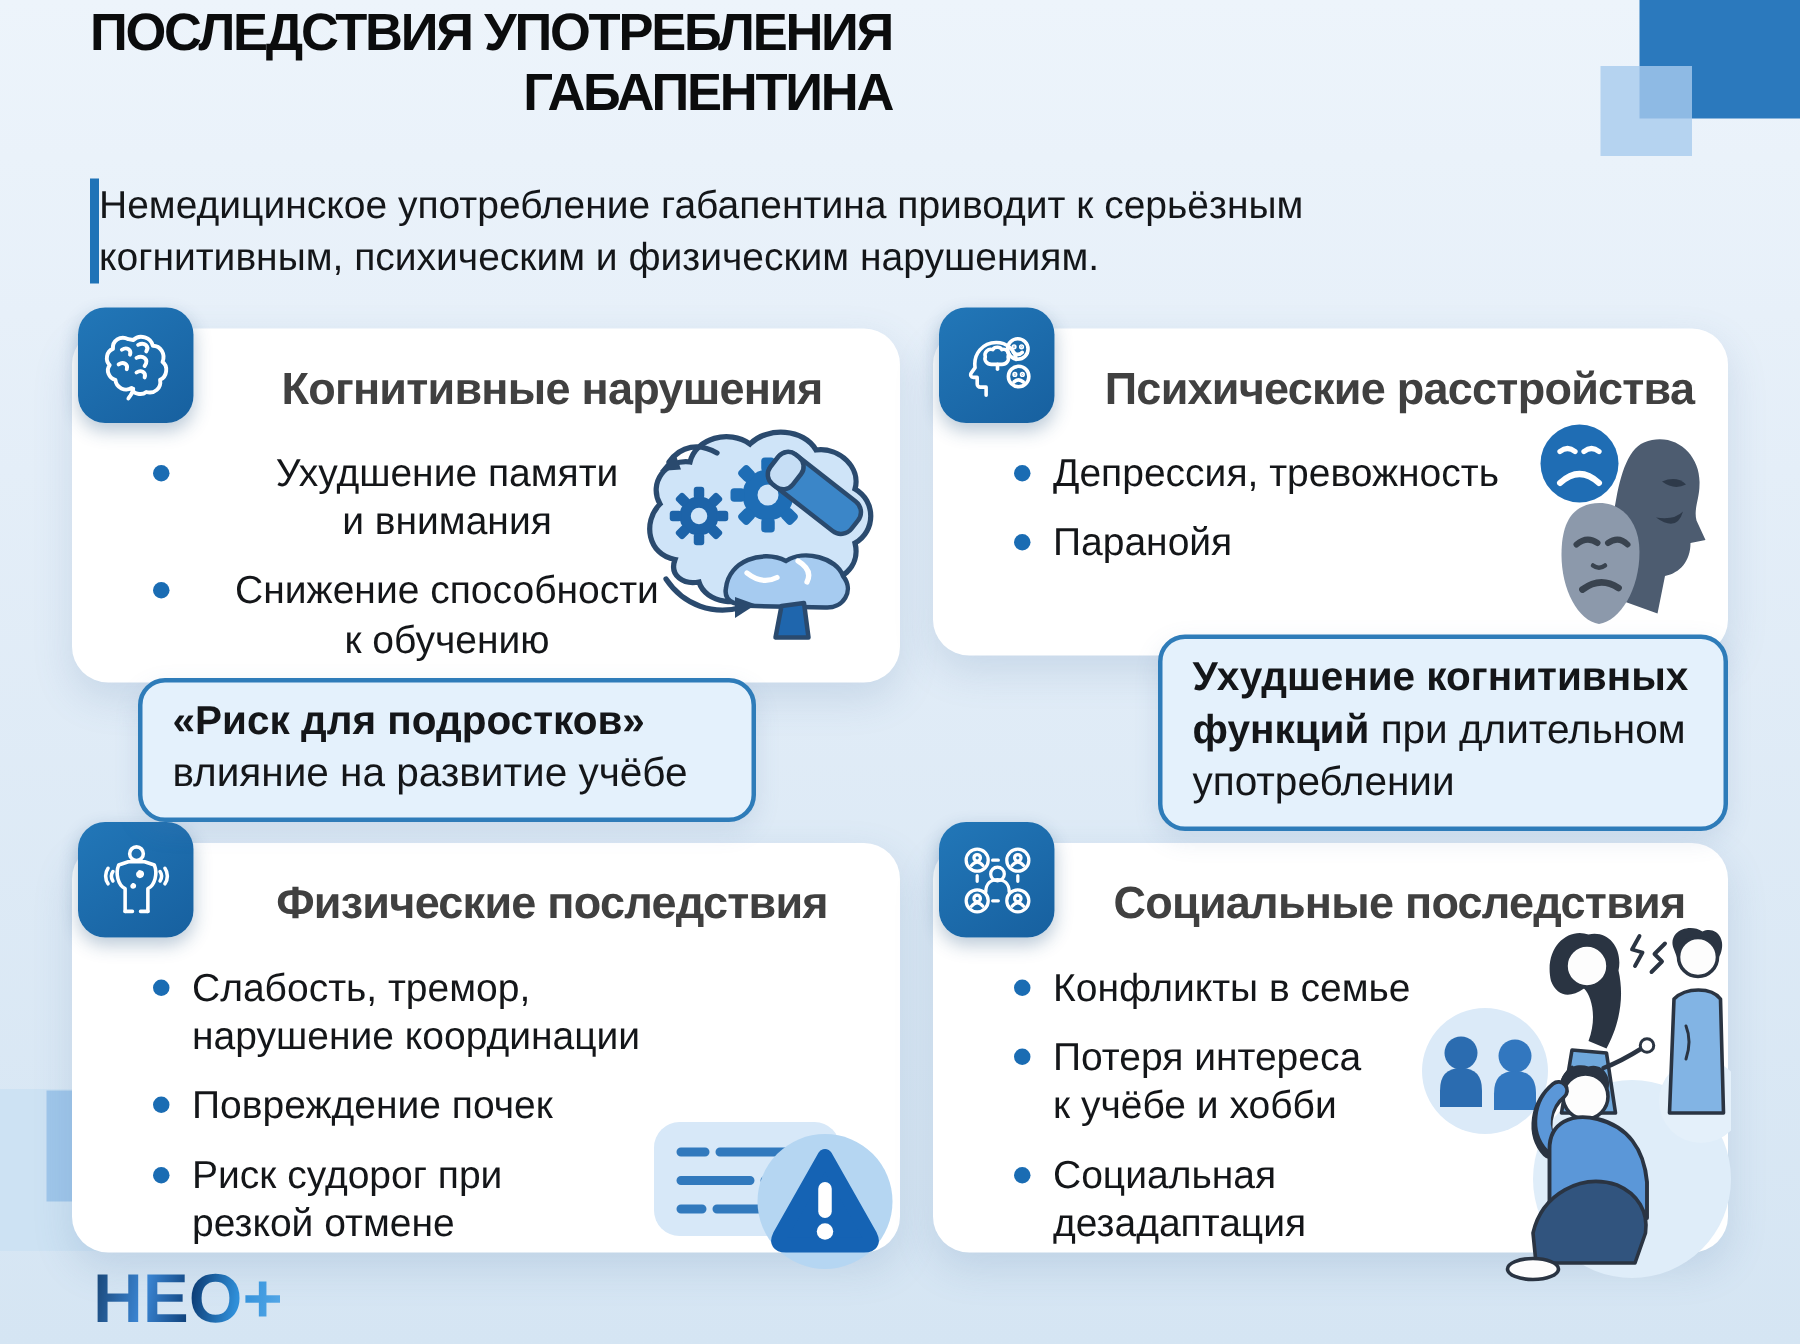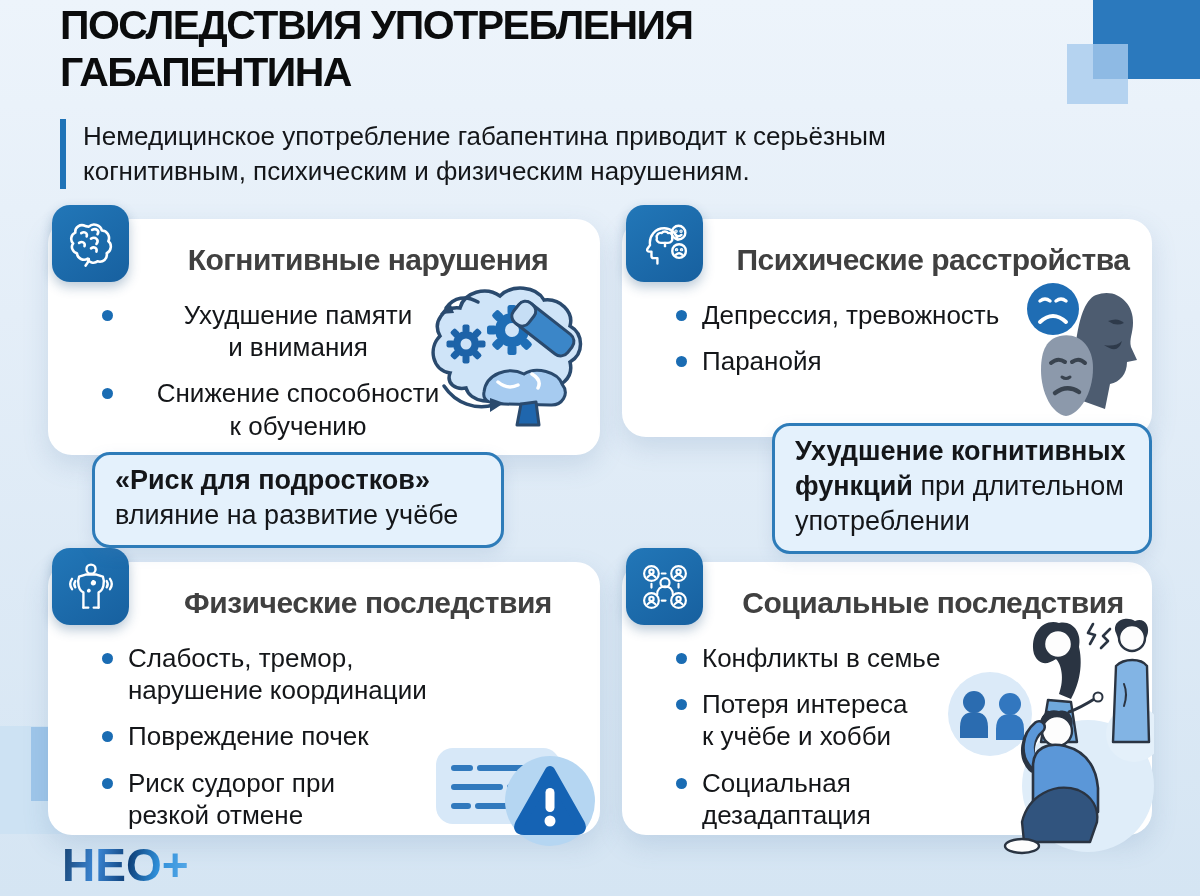--- a/index.html
+++ b/index.html
@@ -8,24 +8,24 @@
     font-family:"Liberation Sans","DejaVu Sans",sans-serif;color:#121416;}
 
   
   .deco{position:absolute;}
   .sq-tr-dark{left:1093px;top:0;width:107px;height:79px;background:#2b79bd;}
   .sq-tr-light{left:1067px;top:44px;width:61px;height:60px;background:rgba(168,203,238,.8);}
   .sq-bl-light{left:0;top:726px;width:100px;height:108px;background:#cde2f3;}
   .sq-bl-mid{left:31px;top:727px;width:32px;height:74px;background:#9fc6ea;}
 
   
-  .title{position:absolute;left:60px;top:2px;margin:0;font-size:41px;line-height:1.15;
-    letter-spacing:-1.5px;font-weight:700;color:#0b0c0d;}
+  .title{position:absolute;left:60px;top:2px;margin:0;font-size:35px;line-height:1.15;
+    letter-spacing:-1.5px;font-weight:700;color:#0b0c0d;text-align:right;}
   .title span{display:block;}
-  .subtitle{position:absolute;left:60px;top:119px;width:960px;margin:0;padding-left:17px;
+  .subtitle{position:absolute;left:60px;top:119px;width:960px;margin:0;
     border-left:6px solid #1f73b7;font-size:26px;line-height:1.34;color:#141619;}
 
   
   .card{position:absolute;background:#fff;border-radius:24px;
     box-shadow:0 10px 26px rgba(84,124,165,.18);}
   .card1{left:48px;top:219px;width:552px;height:236px;}
   .card2{left:622px;top:219px;width:530px;height:218px;}
   .card3{left:48px;top:562px;width:552px;height:273px;}
   .card4{left:622px;top:562px;width:530px;height:273px;}
 

